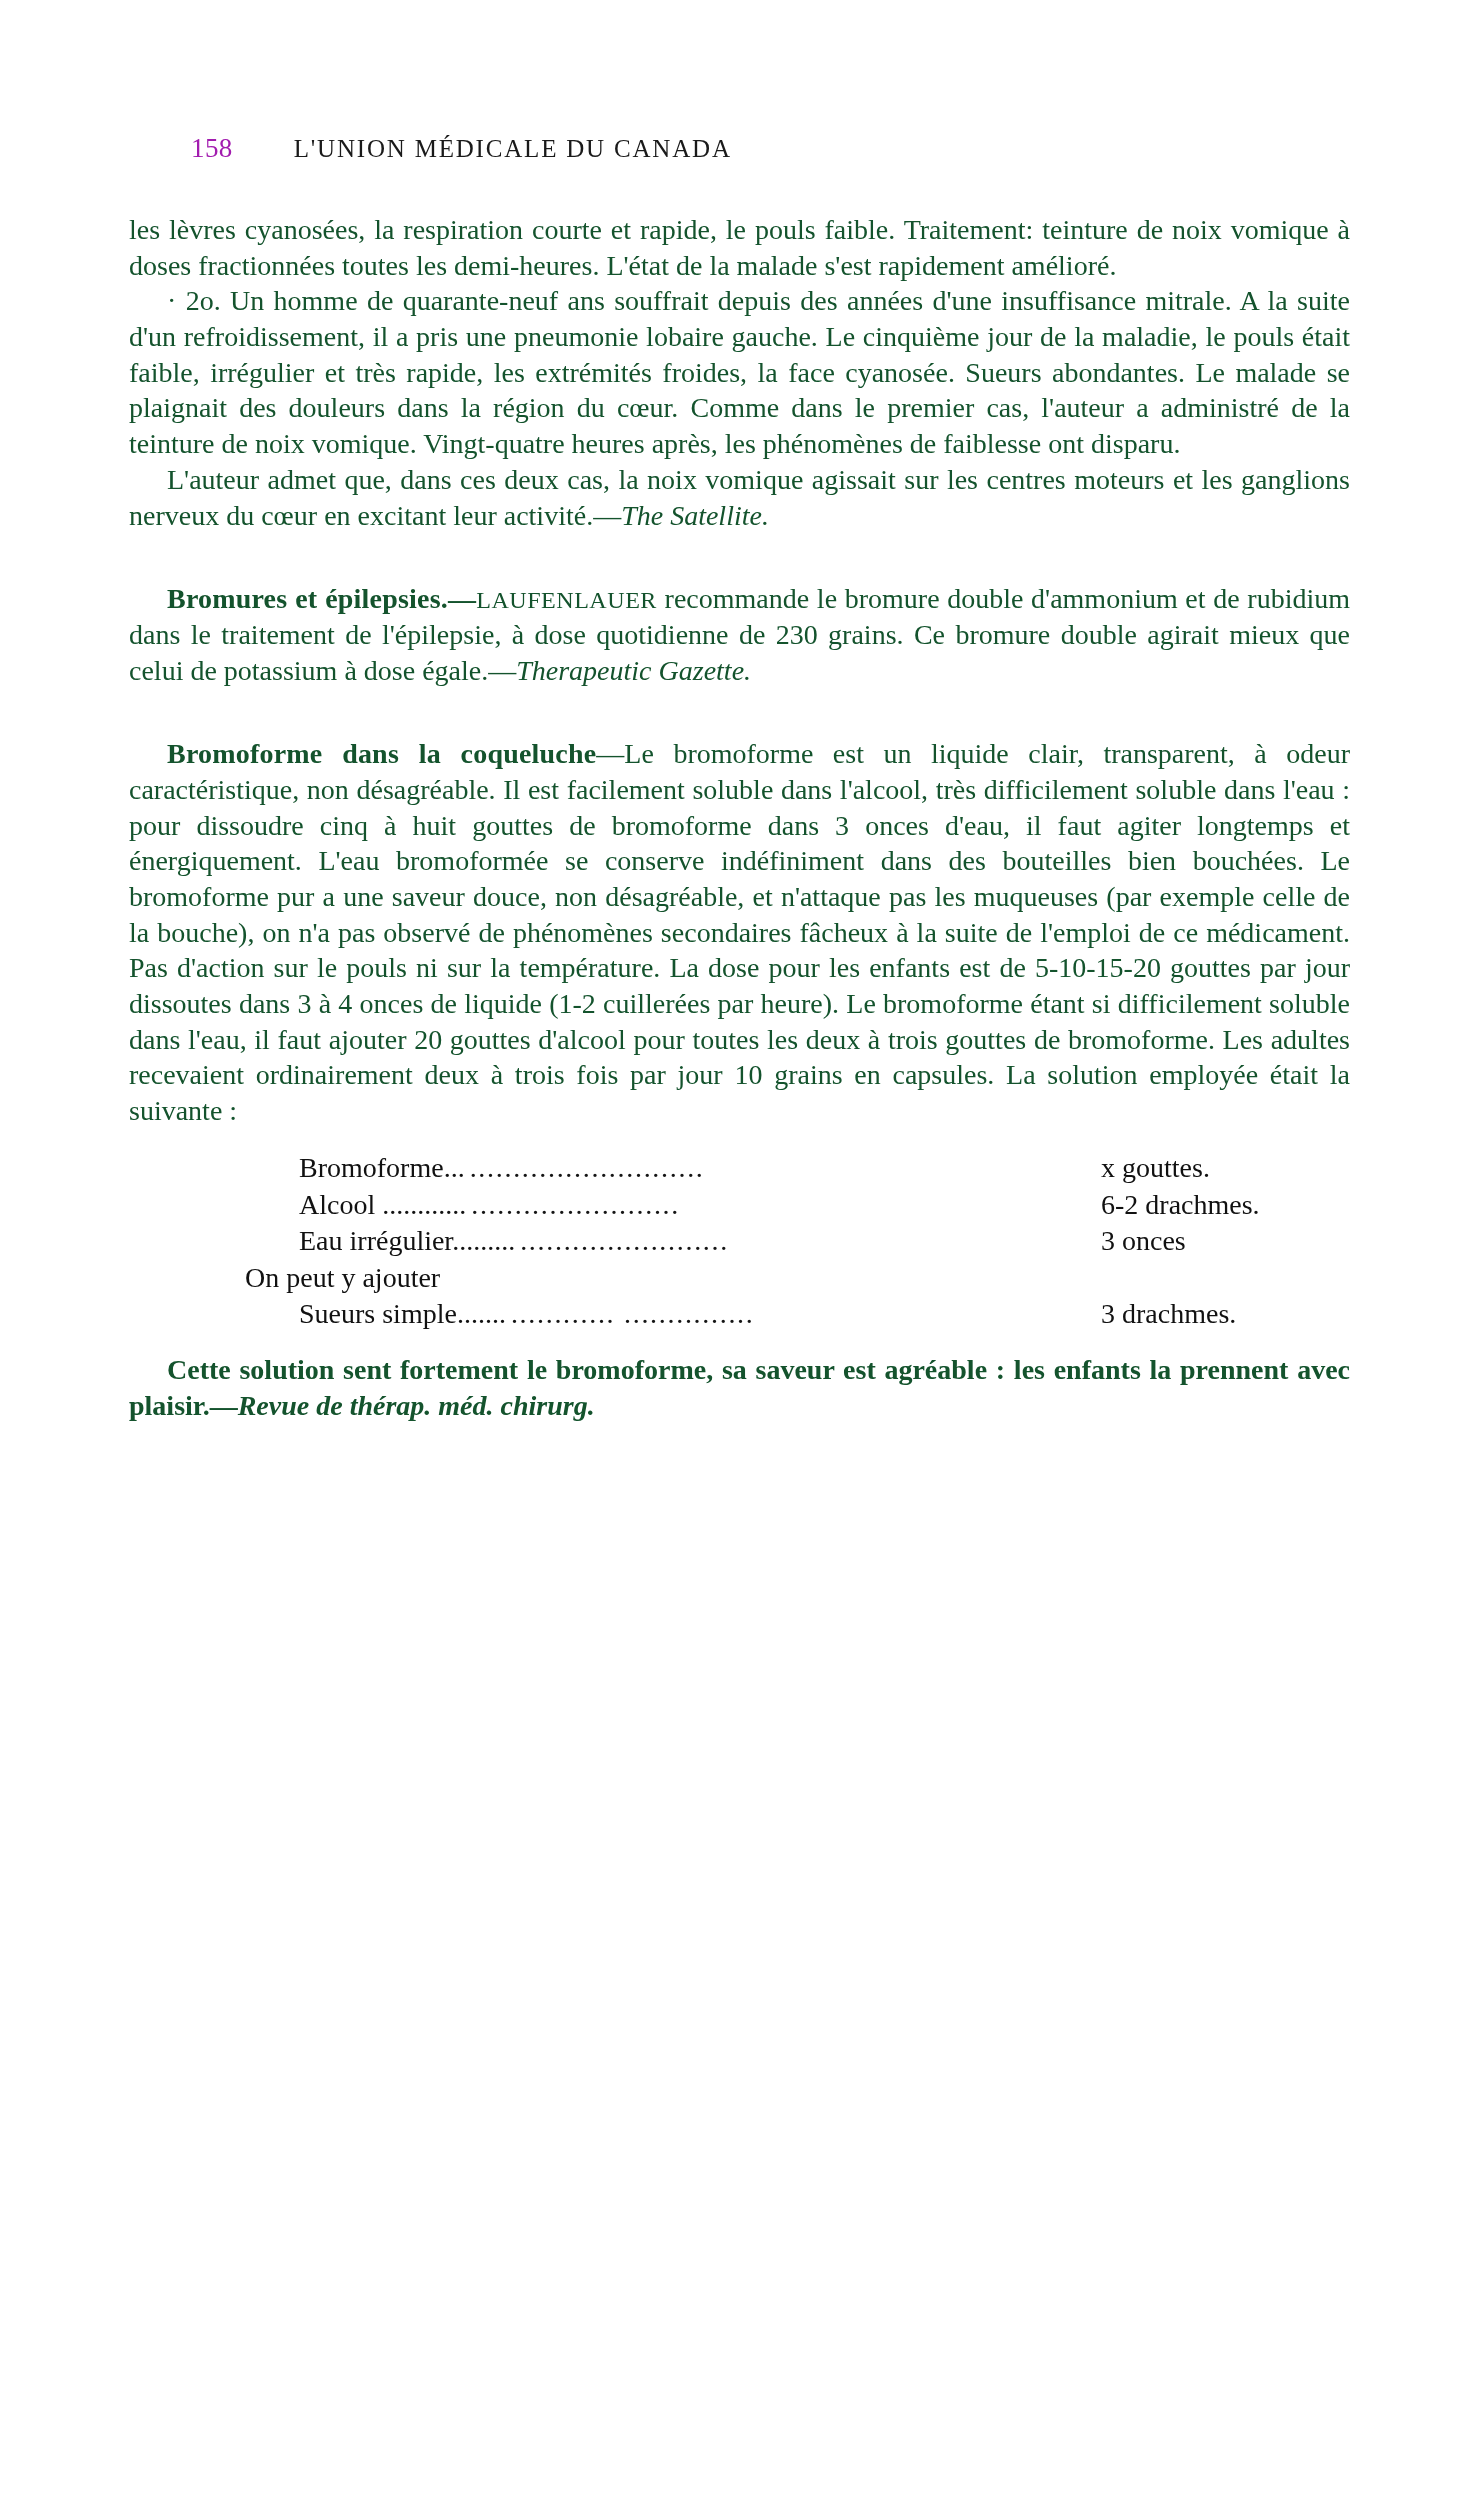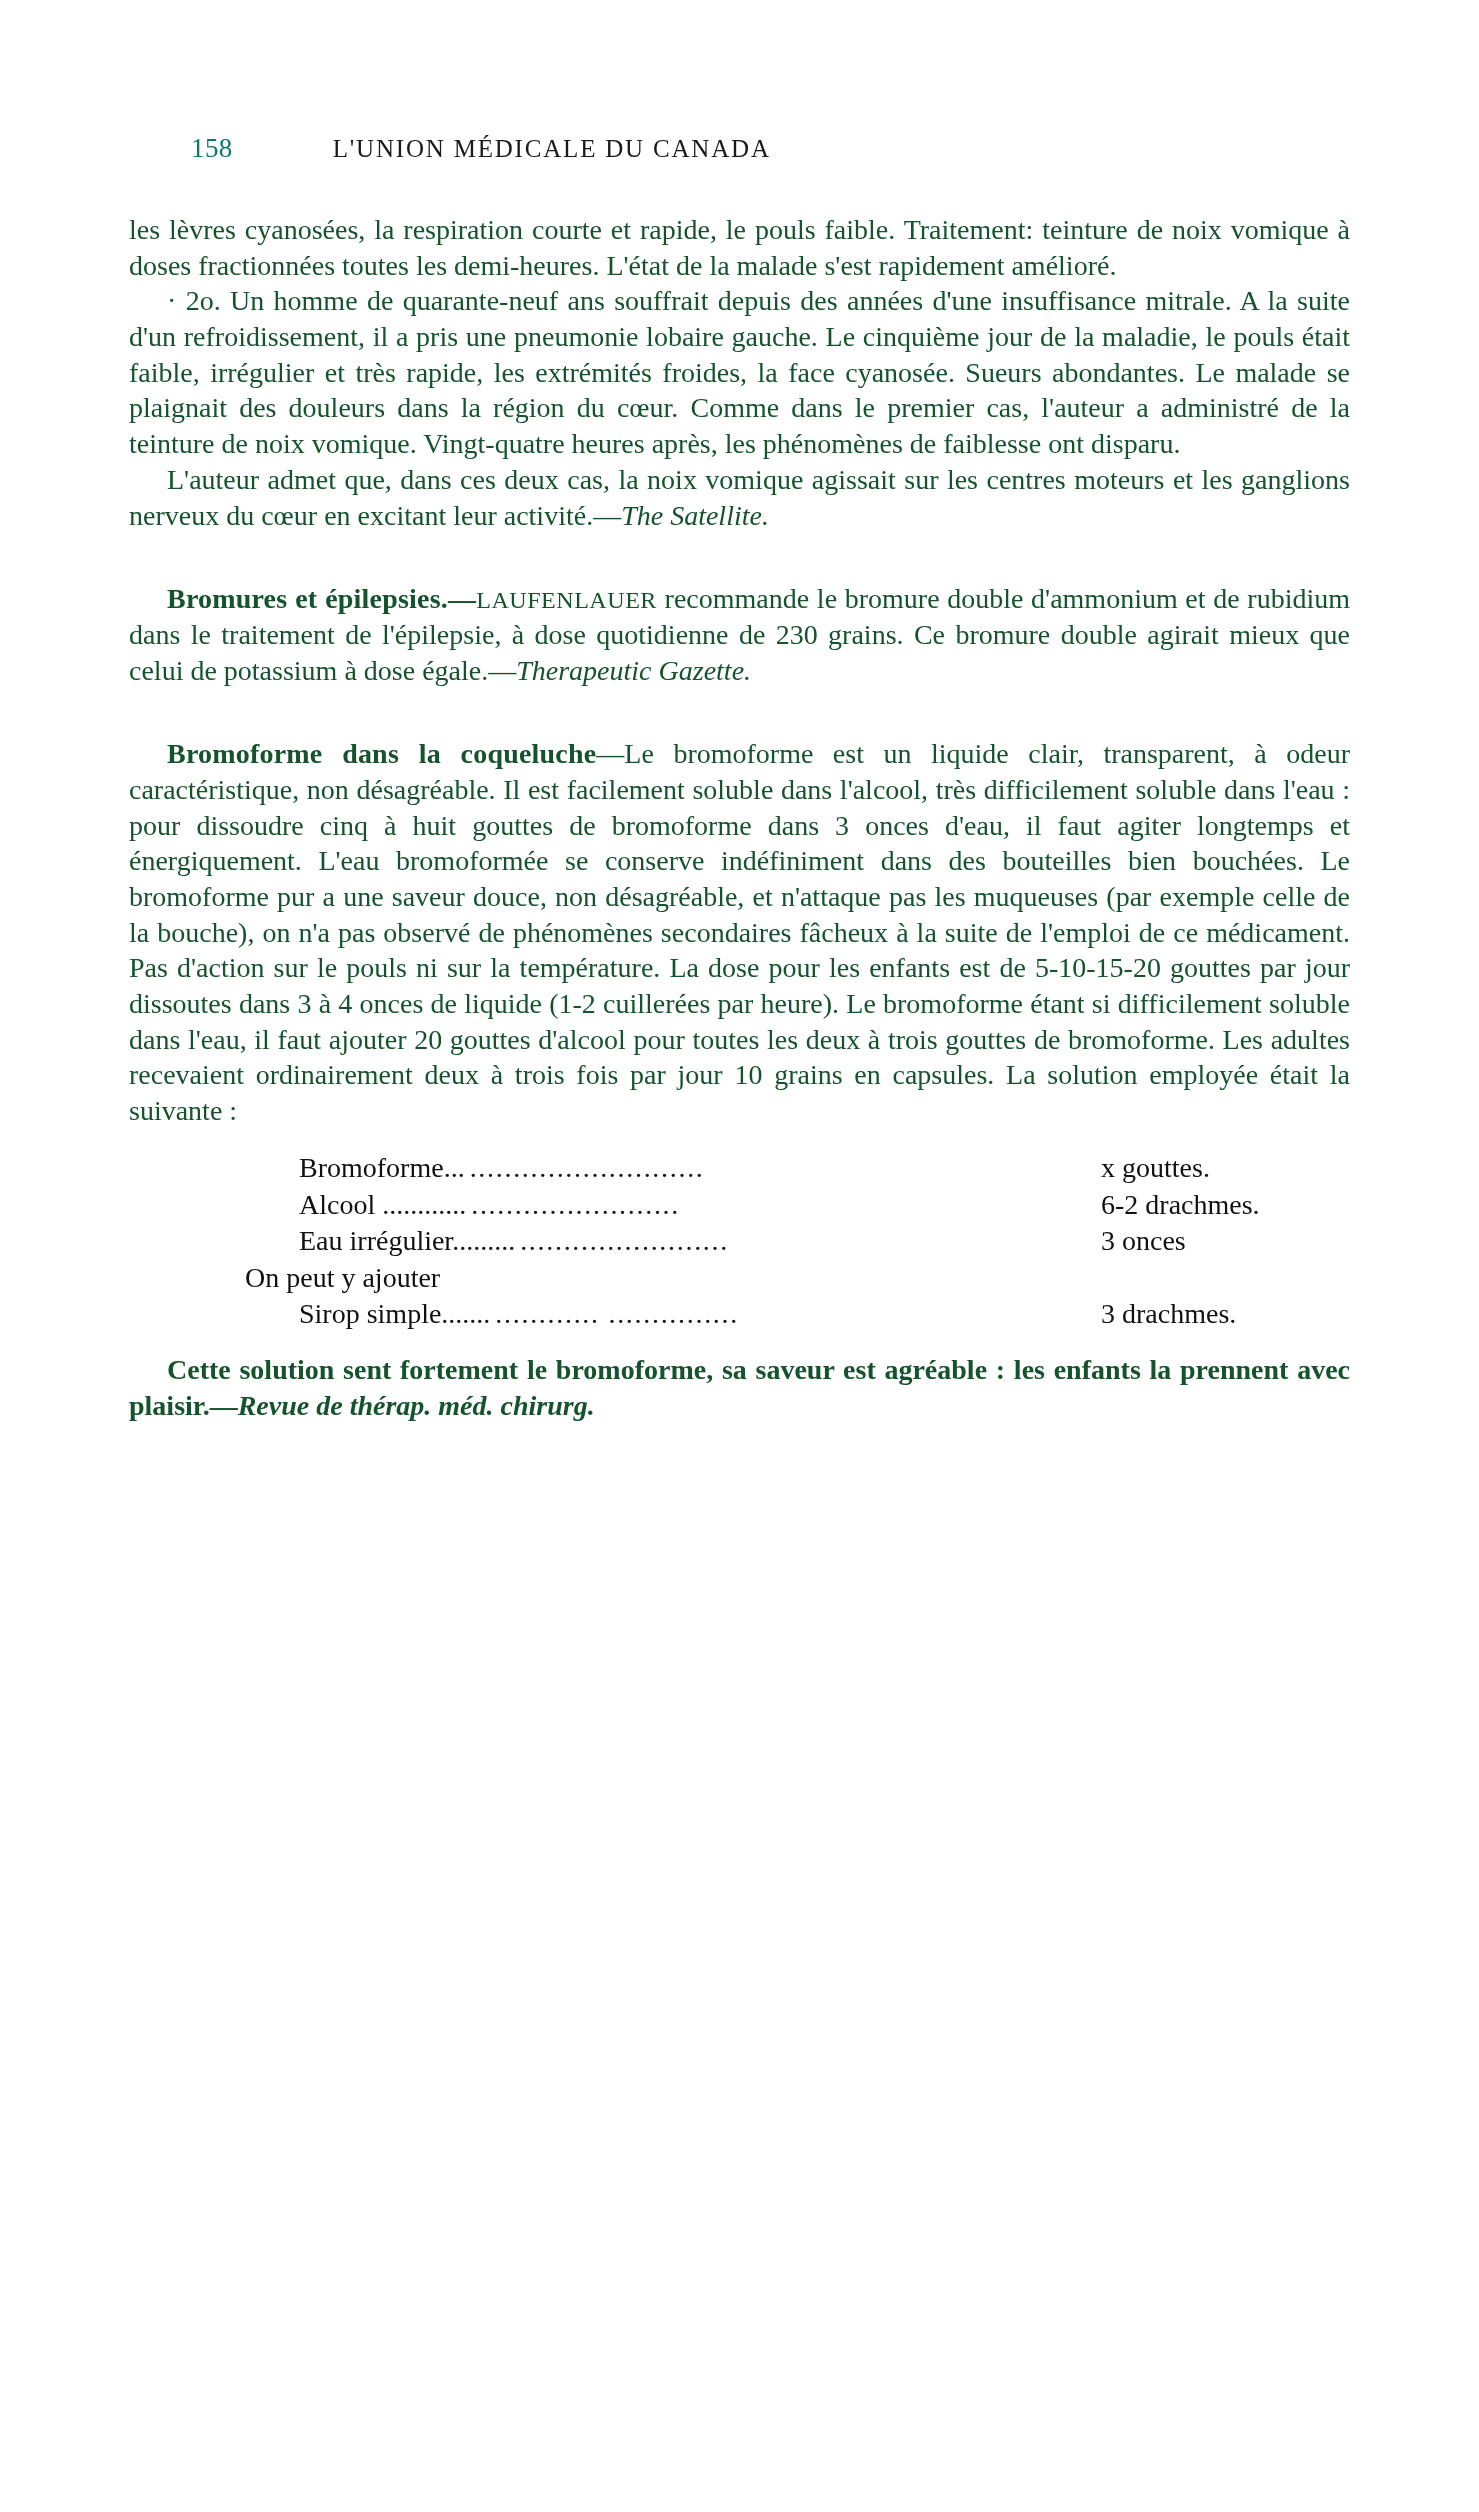--- a/index.html
+++ b/index.html
@@ -23,22 +23,22 @@
   }
   .running-head {
     display: flex;
     align-items: baseline;
     margin-bottom: 48px;
     padding-left: 66px;
   }
   .folio {
     font-size: 27px;
     letter-spacing: 0.4px;
-    color: #0f766e;
-    margin-right: 100px;
+    color: #a21caf;
+    margin-right: 61px;
     font-family: "Liberation Serif", serif;
   }
   .head-title {
     font-size: 25px;
     letter-spacing: 1.8px;
     color: #1a1a1a;
     font-variant: small-caps;
     text-transform: uppercase;
     font-family: "Liberation Serif", serif;
   }
@@ -148,21 +148,21 @@
 
       <div class="recipe-row">
         <span class="name">Eau irrégulier.........</span>
         <span class="leader">........................</span>
         <span class="qty">3 onces</span>
       </div>
 
       <div class="recipe-note">On peut y ajouter</div>
 
       <div class="recipe-row">
-        <span class="name">Sirop simple.......</span>
+        <span class="name">Sueurs simple.......</span>
         <span class="leader">............ ...............</span>
         <span class="qty">3 drachmes.</span>
       </div>
 
     </div>
 
     <div class="tail">
       <p><span>Cette solution sent fortement le bromoforme, sa saveur est agréable : les enfants la prennent avec plaisir.—</span><span class="ital">Revue de thérap. méd. chirurg.</span></p>
     </div>
 

